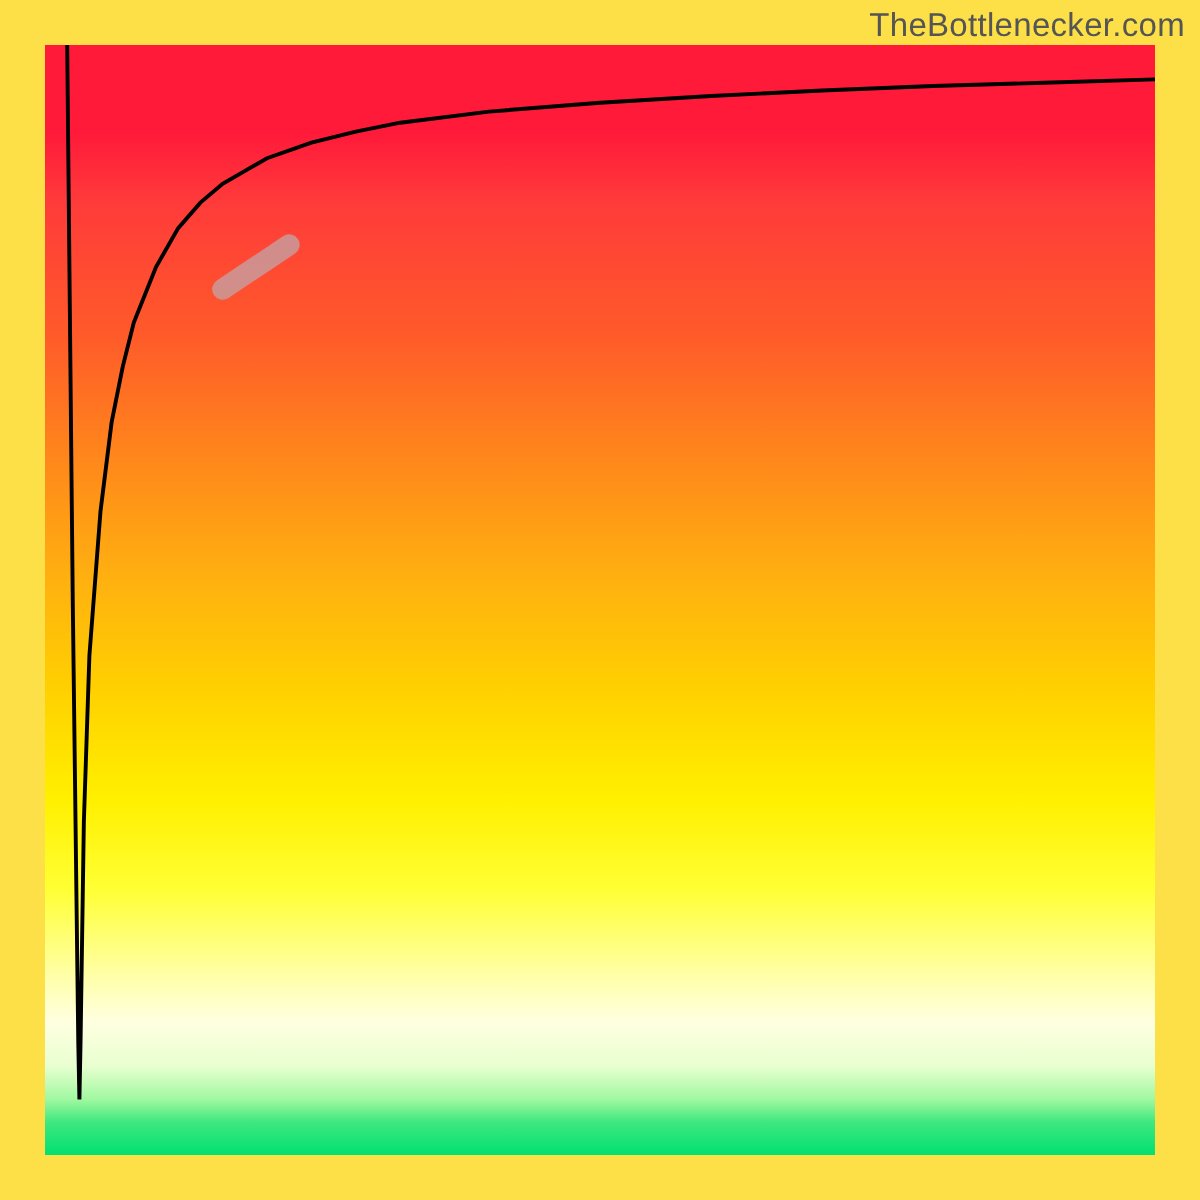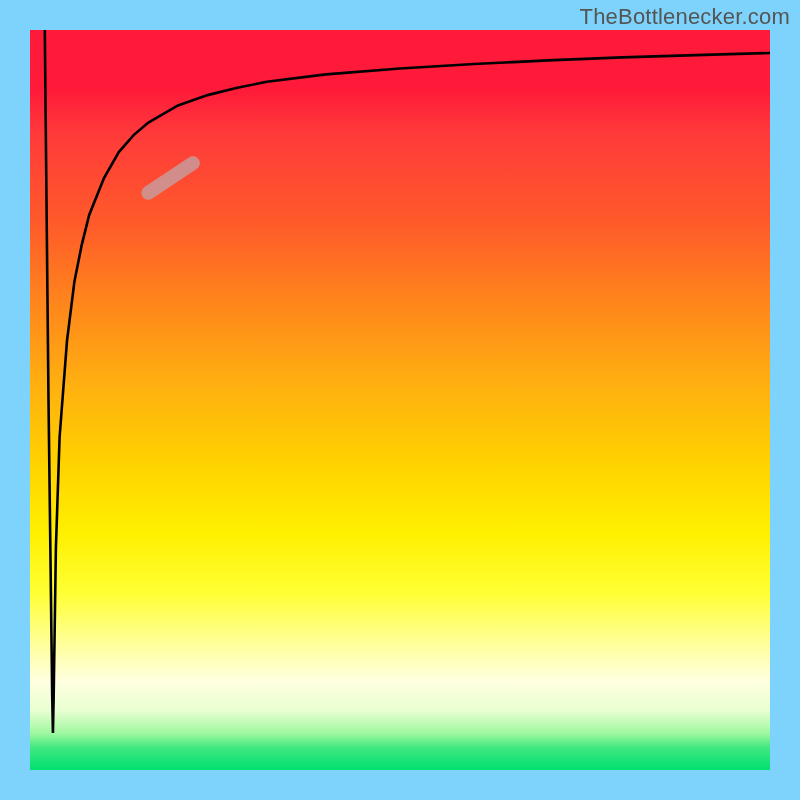--- a/index.html
+++ b/index.html
@@ -7,21 +7,21 @@
     padding: 0;
     width: 800px;
     height: 800px;
     overflow: hidden;
     background: #000;
     font-family: Arial, Helvetica, sans-serif;
   }
   .frame {
     position: absolute;
     inset: 0;
-    background: #7dd3fc;
+    background: #fde047;
   }
   .plot-area {
     position: absolute;
     left: 30px;
     top: 30px;
     width: 740px;
     height: 740px;
     overflow: hidden;
   }
   .gradient-bg {

